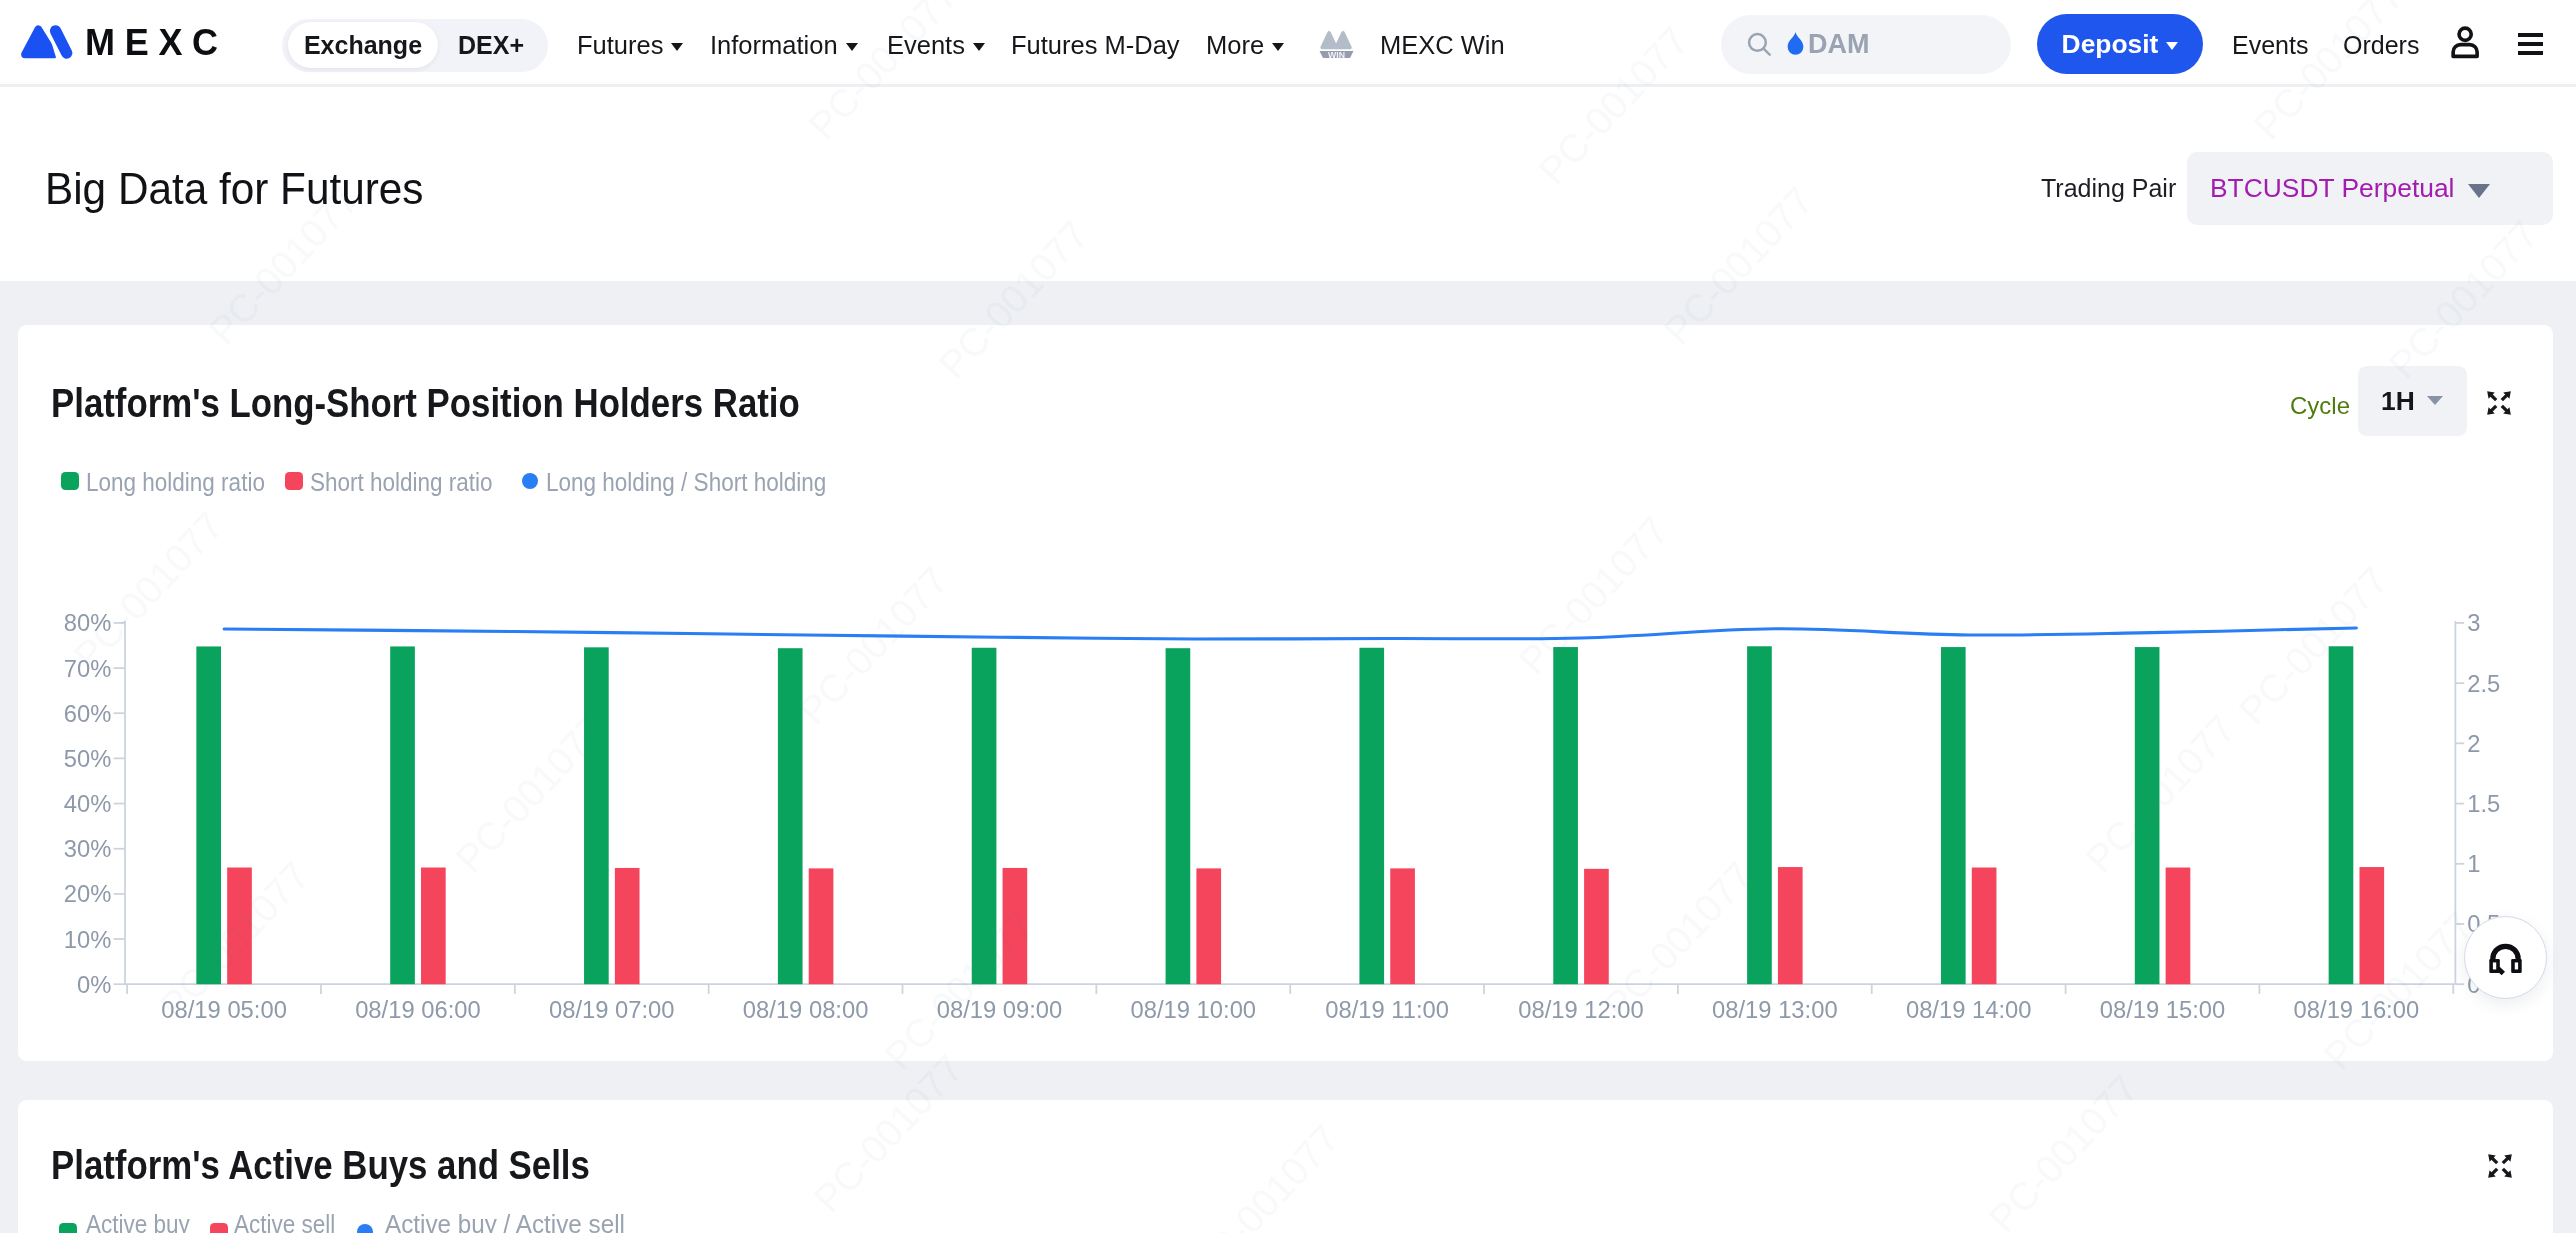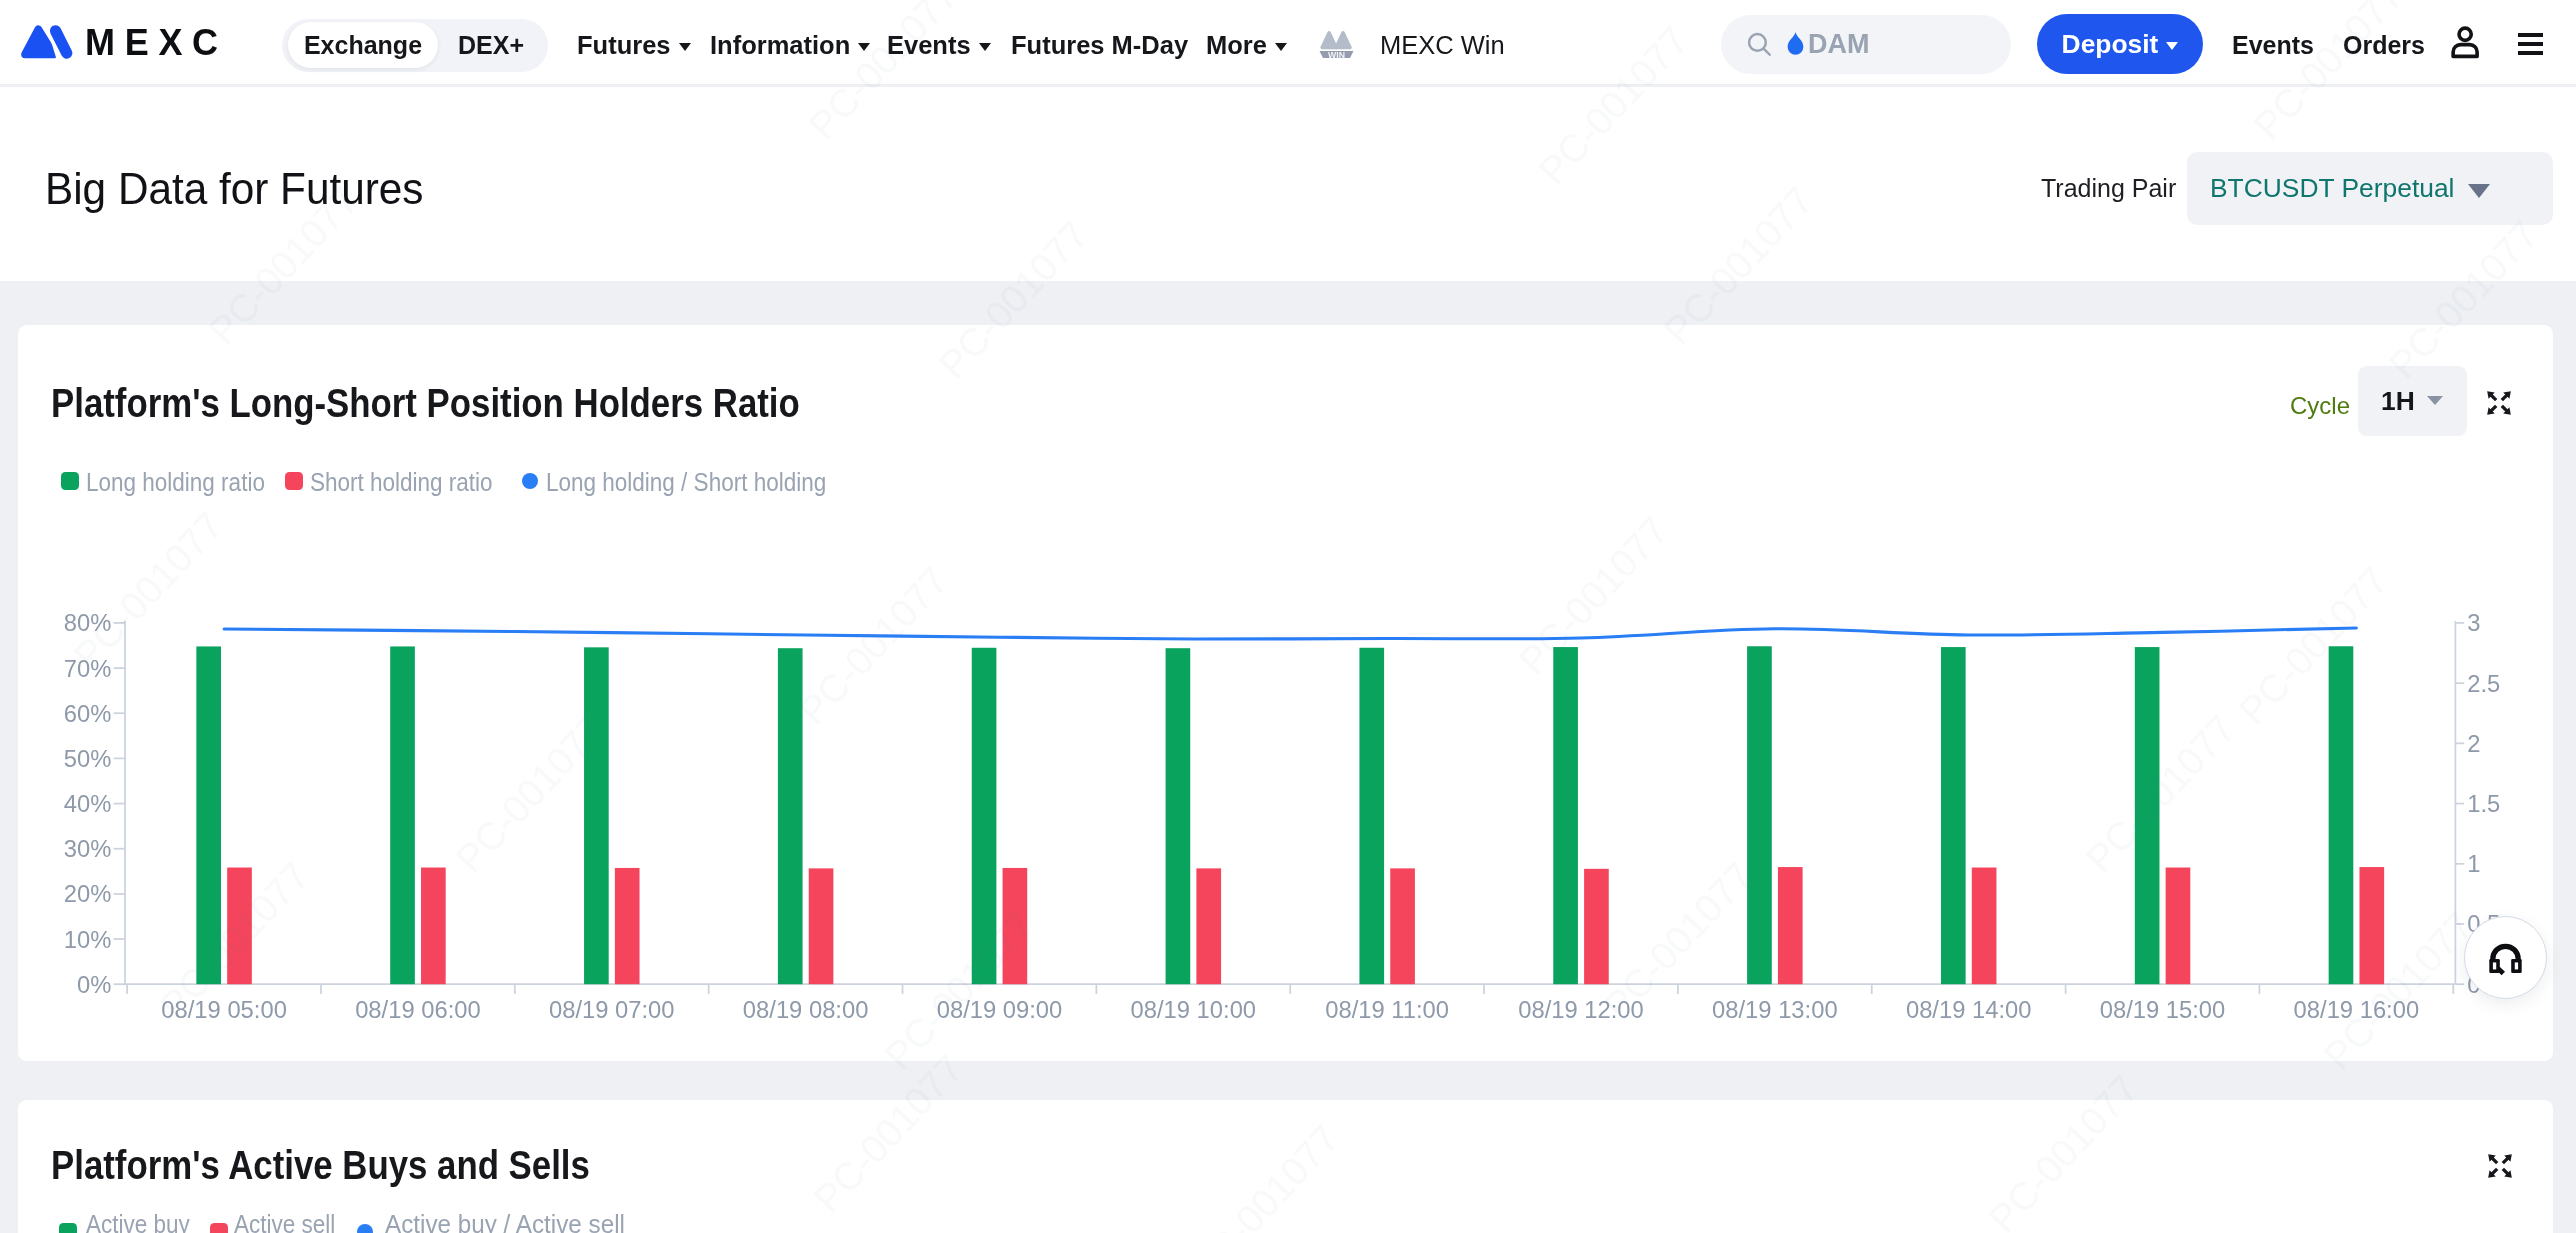--- a/index.html
+++ b/index.html
@@ -1,17 +1,17 @@
 <!DOCTYPE html>
 <html style="font-size:14px"><head><meta charset="utf-8"><style>
 * { margin:0; padding:0; box-sizing:border-box; }
 html,body { width:2576px; height:1233px; overflow:hidden; background:#eef0f4; font-family:"Liberation Sans", sans-serif; }
 .abs { position:absolute; }
 .wm { position:absolute; z-index:5; font-size:39px; color:rgba(90,105,135,0.045); transform:rotate(-47deg); white-space:nowrap; pointer-events:none; font-weight:400; }
-.navitem { position:absolute; top:0; height:85px; line-height:90px; font-size:25.5px; font-weight:700; color:#15171b; z-index:4; white-space:nowrap; }
+.navitem { position:absolute; top:0; height:85px; line-height:90px; font-size:25.5px; font-weight:400; color:#15171b; z-index:4; white-space:nowrap; }
 .legtxt { font-size:25px; color:#99a3b1; transform:scaleX(0.9); transform-origin:left; }
 </style></head>
 <body>
 
 <div class="abs" style="left:0;top:0;width:2576px;height:85px;background:#fff;border-bottom:1.8px solid #eceef2;z-index:2"></div>
 
 <div class="abs" style="left:0;top:87px;width:2576px;height:194px;background:#fff;z-index:2"></div>
 
 <div class="abs" style="left:17.6px;top:325px;width:2535px;height:736px;background:#fff;border-radius:8.8px;z-index:2"></div>
 <div class="abs" style="left:17.6px;top:1100px;width:2535px;height:194px;background:#fff;border-radius:8.8px;z-index:2"></div>
@@ -56,21 +56,21 @@
 <circle cx="16" cy="9.5" r="7" stroke="#101215" stroke-width="4.2" fill="none"></circle>
 <path d="M2.2,35 v-5 a8.5,8.5 0 0 1 8.5,-8.5 h10.6 a8.5,8.5 0 0 1 8.5,8.5 v5 Z" stroke="#101215" stroke-width="4.2" fill="none" stroke-linejoin="round"></path>
 </svg>
 <div style="position:absolute;left:2518px;top:33px;width:25px;height:3.5px;background:#101215;z-index:4"></div>
 <div style="position:absolute;left:2518px;top:42px;width:25px;height:3.5px;background:#101215;z-index:4"></div>
 <div style="position:absolute;left:2518px;top:51px;width:25px;height:3.5px;background:#101215;z-index:4"></div>
 
 <div class="abs" style="left:45px;top:163px;font-size:45px;font-weight:500;color:#101216;z-index:4;transform:scaleX(0.94);transform-origin:left">Big Data for Futures</div>
 <div class="abs" style="left:2041px;top:174px;font-size:25px;color:#1d1f24;z-index:4">Trading Pair</div>
 <div class="abs" style="left:2187px;top:152px;width:366px;height:73px;background:#f0f2f6;border-radius:10.6px;z-index:4"></div>
-<div class="abs" style="left:2210px;top:152px;height:73px;line-height:73px;font-size:26.4px;font-weight:500;color:#0f766e;z-index:4">BTCUSDT Perpetual</div>
+<div class="abs" style="left:2210px;top:152px;height:73px;line-height:73px;font-size:26.4px;font-weight:500;color:#a21caf;z-index:4">BTCUSDT Perpetual</div>
 <div class="abs" style="left:2468px;top:184px;width:0;height:0;border-left:11.5px solid transparent;border-right:11.5px solid transparent;border-top:14px solid #68738a;z-index:4"></div>
 
 <div class="abs" style="left:51px;top:381px;font-size:40px;font-weight:700;color:#17181b;z-index:4;transform:scaleX(0.87);transform-origin:left">Platform's Long-Short Position Holders Ratio</div>
 <div class="abs" style="left:61px;top:472px;width:17.6px;height:17.6px;border-radius:4.4px;background:#0aa35e;z-index:4"></div>
 <div class="abs legtxt" style="left:86px;top:468px;z-index:4">Long holding ratio</div>
 <div class="abs" style="left:285px;top:472px;width:17.6px;height:17.6px;border-radius:4.4px;background:#f4455c;z-index:4"></div>
 <div class="abs legtxt" style="left:310px;top:468px;z-index:4">Short holding ratio</div>
 <div class="abs" style="left:522px;top:473px;width:16px;height:16px;border-radius:50%;background:#2a7ef5;z-index:4"></div>
 <div class="abs legtxt" style="left:546px;top:468px;z-index:4">Long holding / Short holding</div>
 <div class="abs" style="left:2290px;top:392px;font-size:24px;color:#4d7c0f;z-index:4">Cycle</div>

